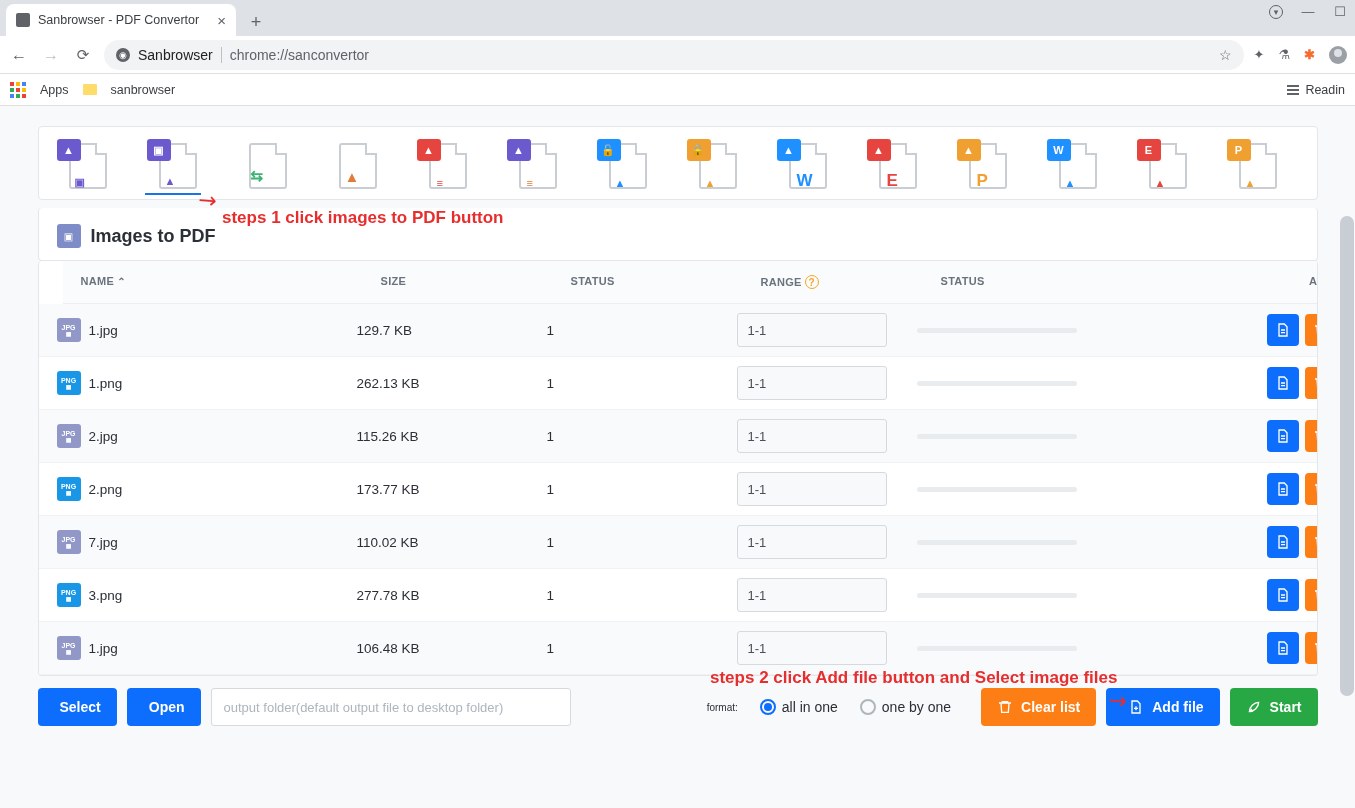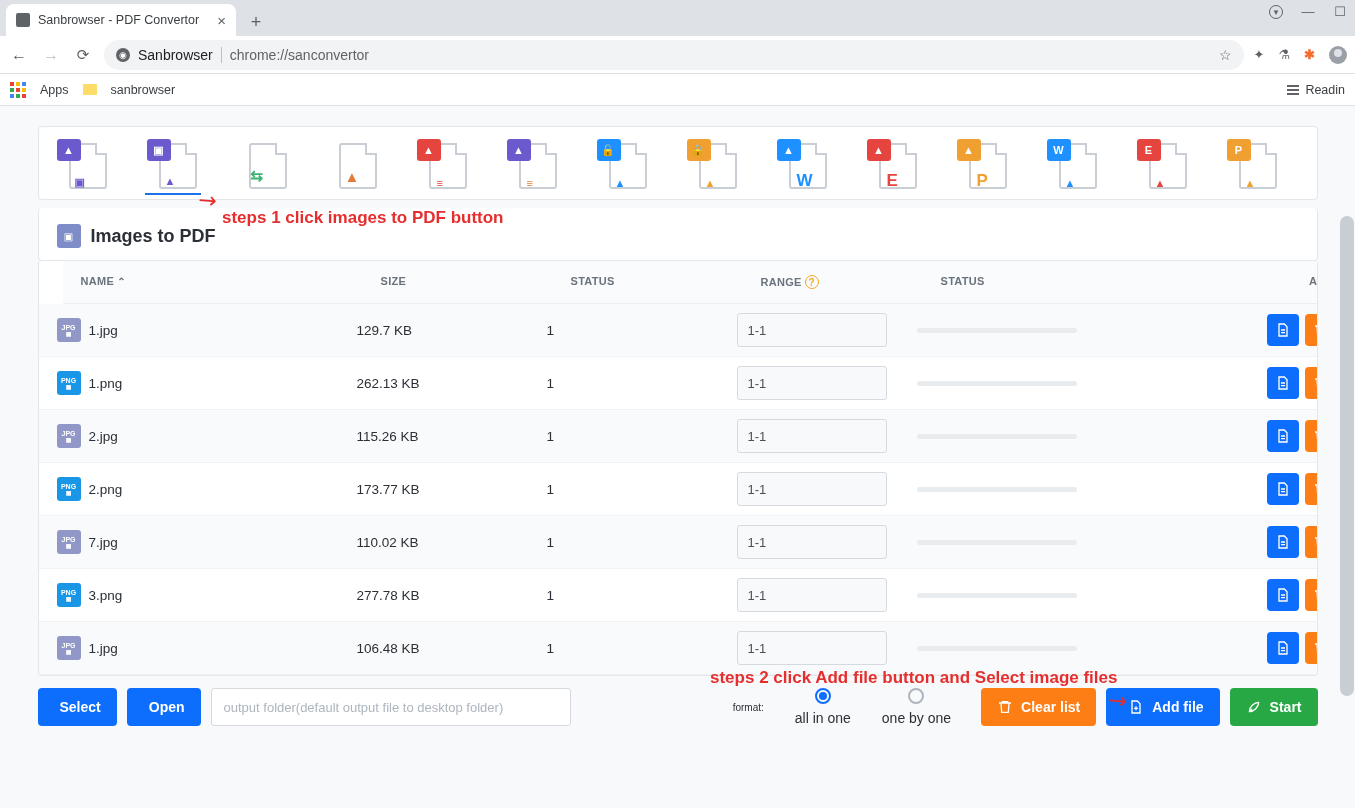--- a/index.html
+++ b/index.html
@@ -85,21 +85,21 @@
 .iconbtn.orange{ background:#fd7e14;}
 
 
 .footerbar { width:1280px; margin:12px auto 0 auto; display:flex; align-items:center; gap:10px;}
 .btn { height:38px; padding: 0 16px; border-radius:4px; display:flex; align-items:center; gap:8px; color:#fff; font-size:14px; font-weight:600; cursor:pointer; border:none;}
 .btn.blue{ background:#0d6efd;padding-left:22px;}
 .btn.orange{ background:#fd7e14;}
 .btn.green{ background:#28a745;}
 .outputbox { flex:0 0 360px; height:38px; border:1px solid #d6dade; border-radius:3px; padding:0 12px; background:#fff; color:#adb5bd; font-size:13px; display:flex; align-items:center;}
 .formatlbl{ margin-left:auto; color:#2b2f36; font-size:10px;text-align:center;}
-.radio { display:flex; align-items:center; gap:6px; font-size:14px; color:#2b2f36; margin-left:21px;flex-direction:column;}
+.radio { display:flex; align-items:center; gap:6px; font-size:14px; color:#2b2f36; margin-left:12px;}
 .radio .dot{ width:16px;height:16px;border-radius:50%;border:2px solid #adb5bd; display:flex; align-items:center; justify-content:center;}
 .radio.sel .dot{ border-color:#0d6efd;}
 .radio.sel .dot::after{content:"";width:8px;height:8px;background:#0d6efd;border-radius:50%;}
 
 
 .anno { position:absolute; color:#e62e2e; font-size:17px; font-weight:700; }
 .arrow { position:absolute; color:#e62e2e; font-size:22px; transform:rotate(-130deg); }
 
 .scroll-indicator{position:absolute; right:0; top:110px; bottom:110px; width:16px; background: rgba(0,0,0,0); }
 .scroll-thumb{position:absolute; right:1px; top:0; width:14px; height:480px; background:#c9cdd4; border-radius:7px;}

